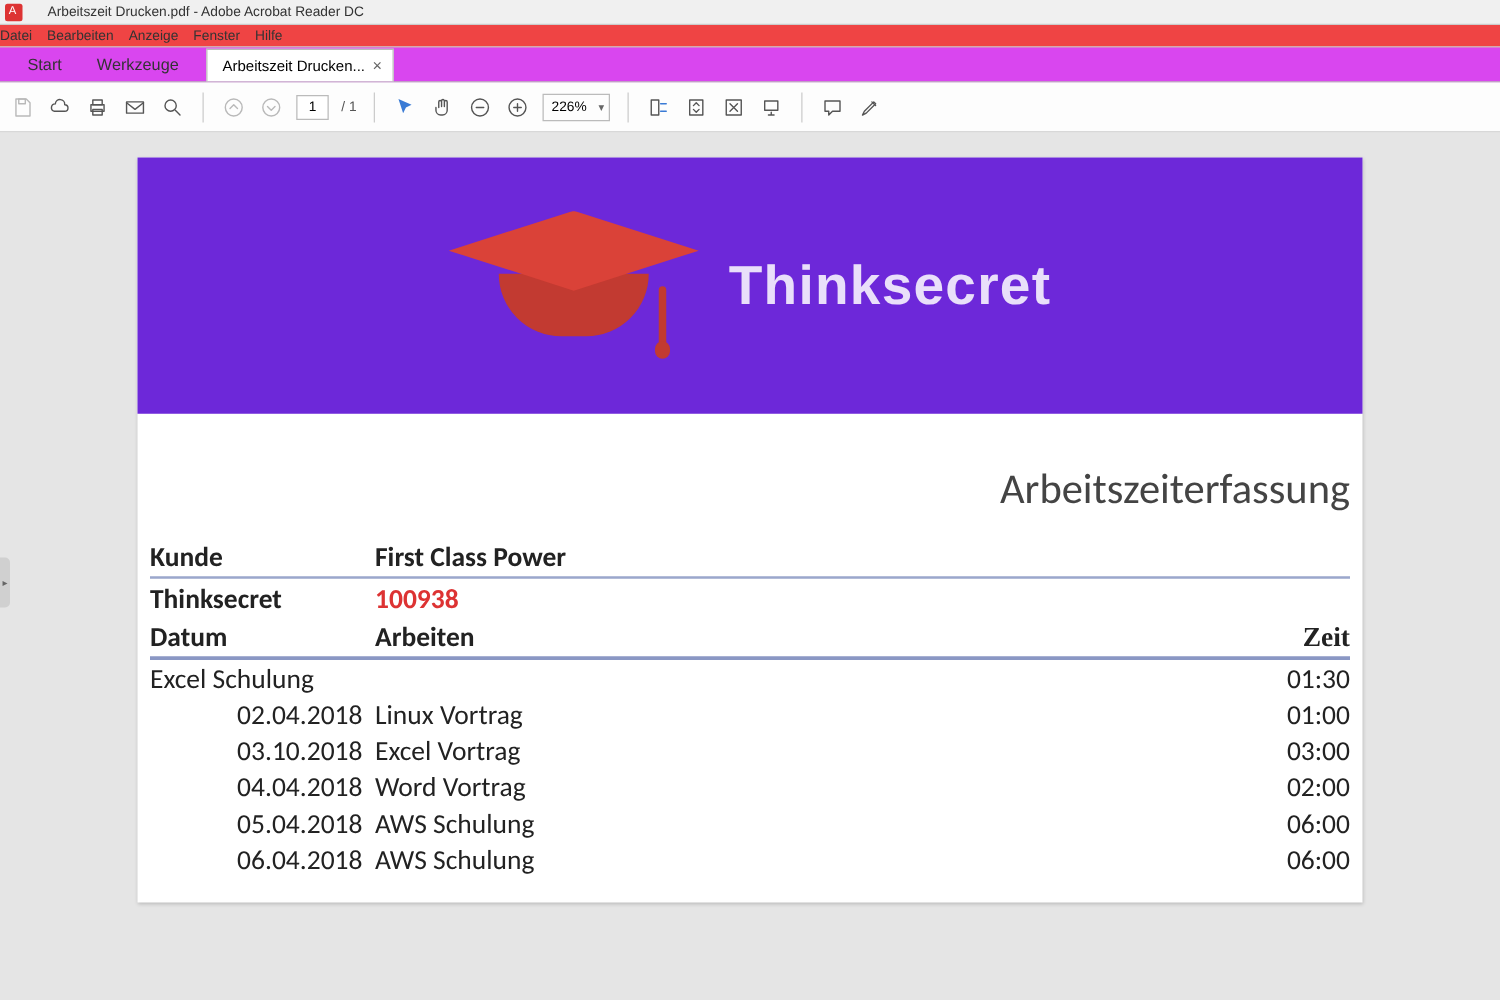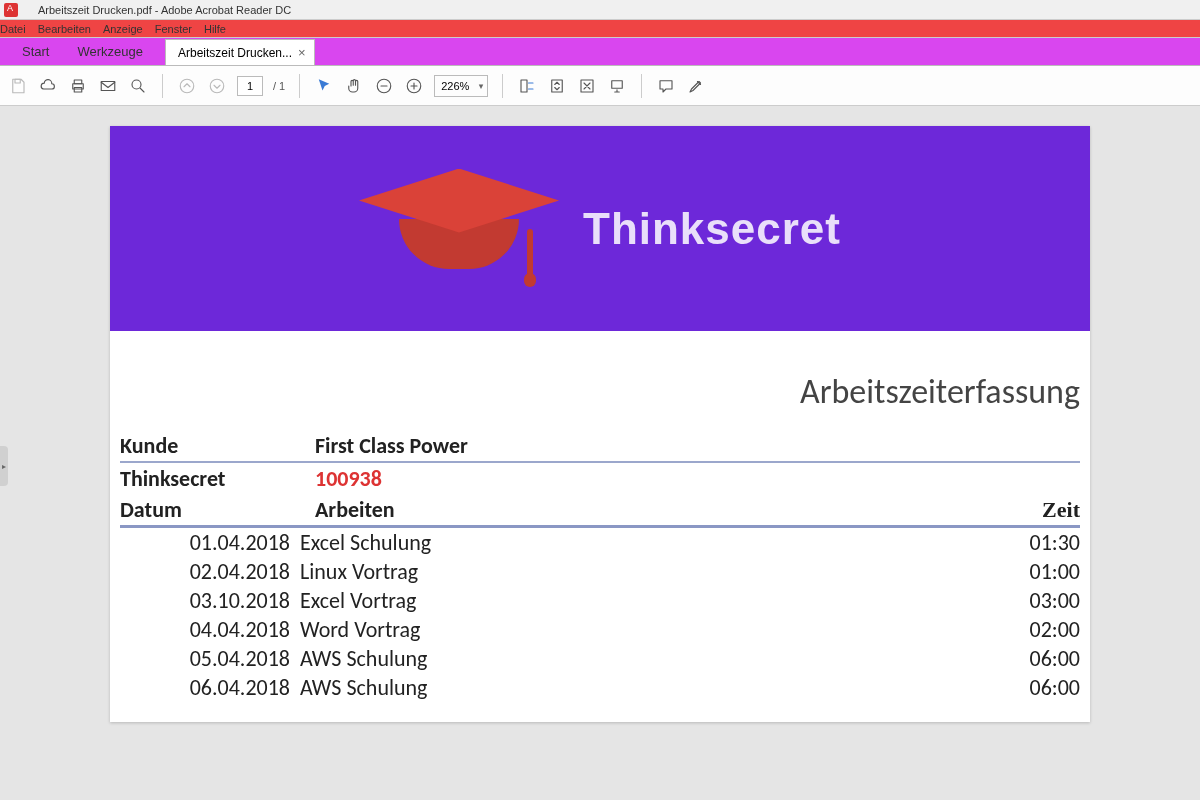--- a/index.html
+++ b/index.html
@@ -36,21 +36,21 @@
   .cap-base { position:absolute; width: 120px; height: 50px; background:#c23a31; border-radius: 0 0 60px 60px; top:50px; left:40px; }
   .cap-tassel { position:absolute; width:6px; height:50px; background:#c23a31; top:60px; left:168px; border-radius:3px; }
   .cap-tassel::after { content:""; position:absolute; bottom:-8px; left:-3px; width:12px; height:14px; background:#c23a31; border-radius:6px; }
   .banner-text { color: rgba(255,255,255,0.85); }
   .banner-title { font-size: 44px; font-weight: 600; letter-spacing:1px; }
   .banner-sub { font-size: 18px; font-weight: 500; }
   
   .doc-body { padding: 40px 10px 20px 10px; font-family: Calibri, sans-serif; color: #222; }
   .doc-title { text-align: right; font-size: 34px; font-weight: 400; color: #444; margin-bottom: 18px; }
   
-  .row { display: flex; align-items: baseline; font-size: 22px; border-bottom: 2px solid #9ba7cc; padding: 2px 0; gap: 15px; }
+  .row { display: flex; align-items: baseline; font-size: 22px; border-bottom: 2px solid #9ba7cc; padding: 2px 0; }
   .row.thick { border-bottom: 3px solid #8a97c4; }
   .row .c1 { width: 180px; font-weight: 600; }
   .row .c2 { flex: 1; font-weight: 600; }
   .row .c3 { width: 120px; text-align: right; font-weight: 600; font-family: Liberation Serif, serif; }
   .row.noline { border-bottom: none; }
   .red { color: #d33; }
   
   .data-row { display: flex; font-size: 22px; padding: 1px 0; }
   .data-row .d1 { width: 180px; text-align: right; padding-right: 10px; }
   .data-row .d2 { flex: 1; }
@@ -220,21 +220,20 @@
         <div class="c1">Thinksecret</div>
         <div class="c2 red">100938</div>
       </div>
       <div class="row thick">
         <div class="c1">Datum</div>
         <div class="c2">Arbeiten</div>
         <div class="c3">Zeit</div>
       </div>
       <div id="data-rows">
           <div class="data-row">
-            <div class="d1">01.04.2018</div>
             <div class="d2">Excel Schulung</div>
             <div class="d3">01:30</div>
           </div>
           <div class="data-row">
             <div class="d1">02.04.2018</div>
             <div class="d2">Linux Vortrag</div>
             <div class="d3">01:00</div>
           </div>
           <div class="data-row">
             <div class="d1">03.10.2018</div>

